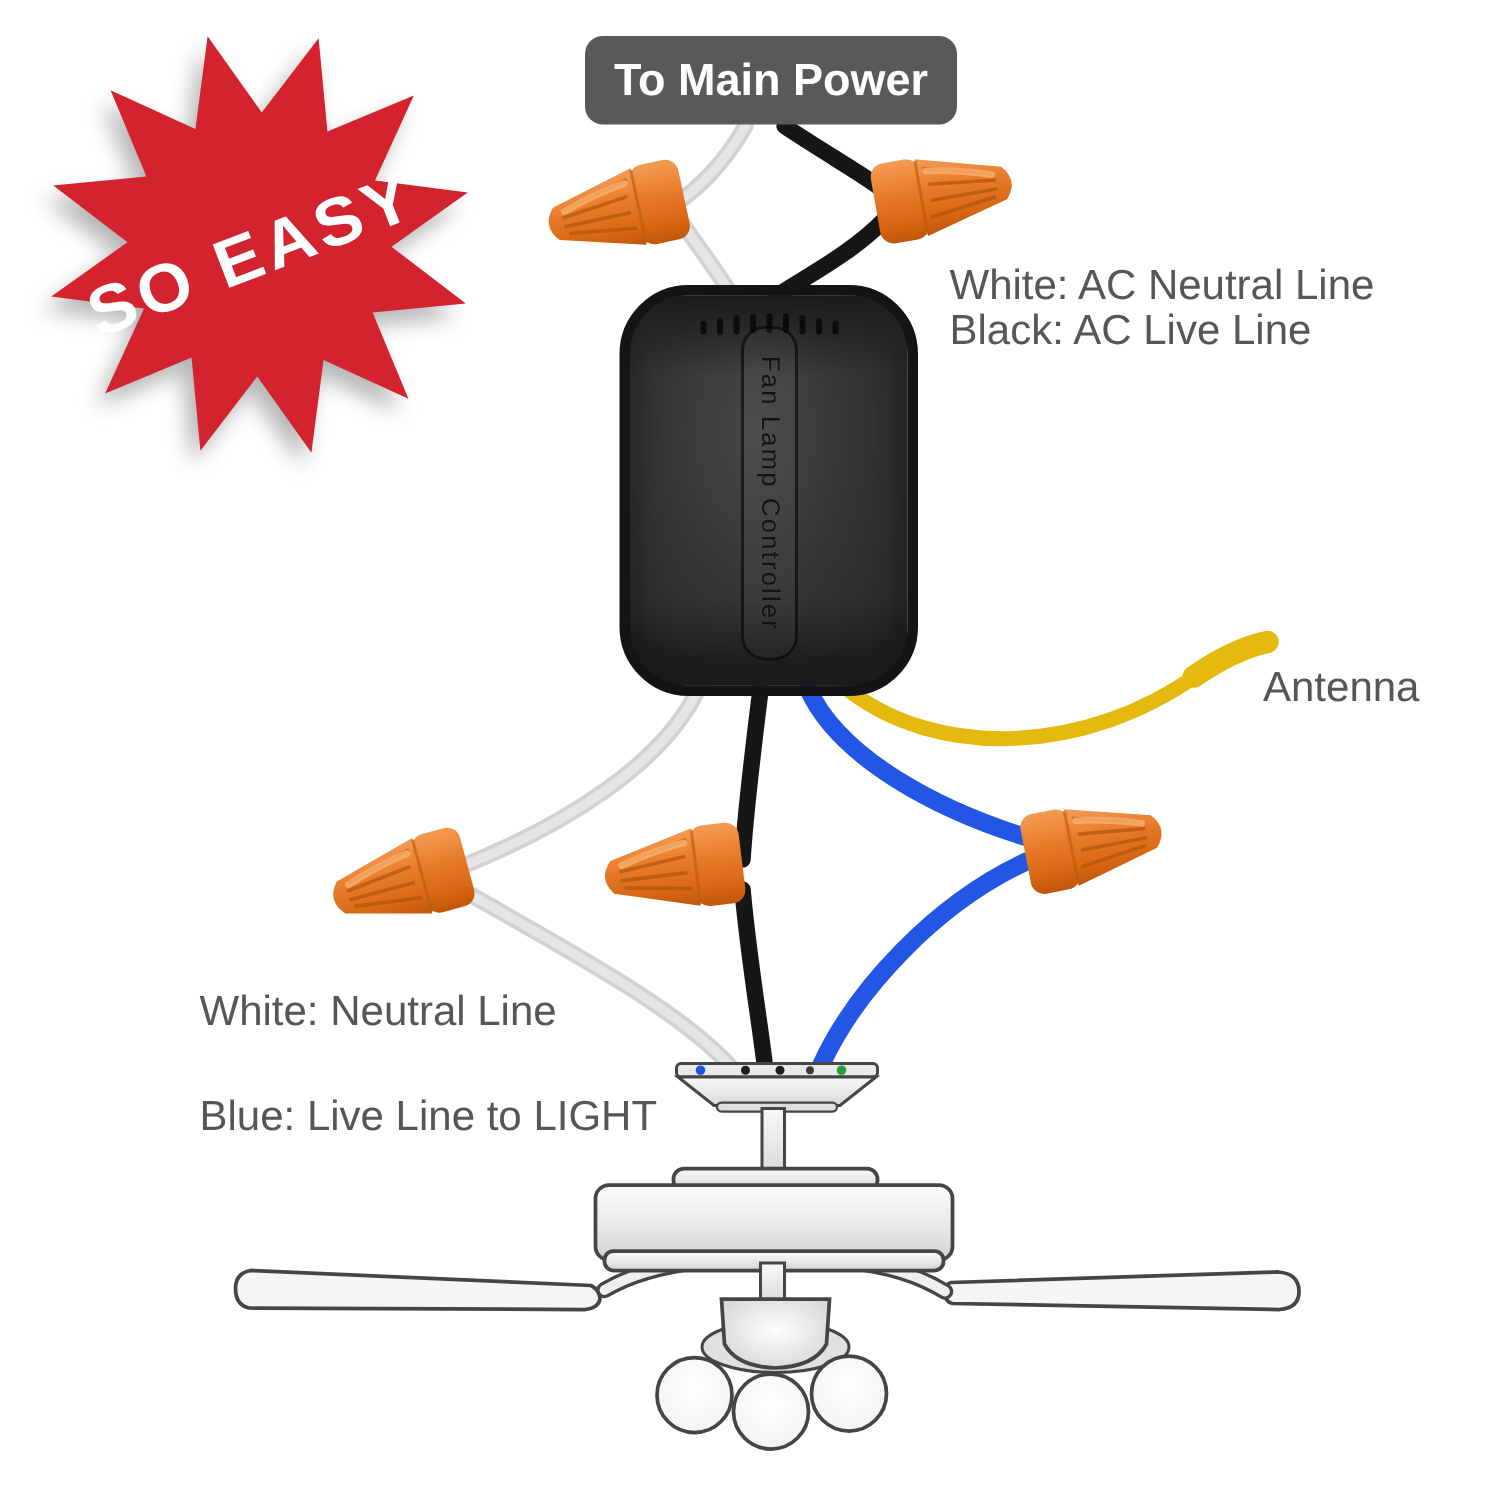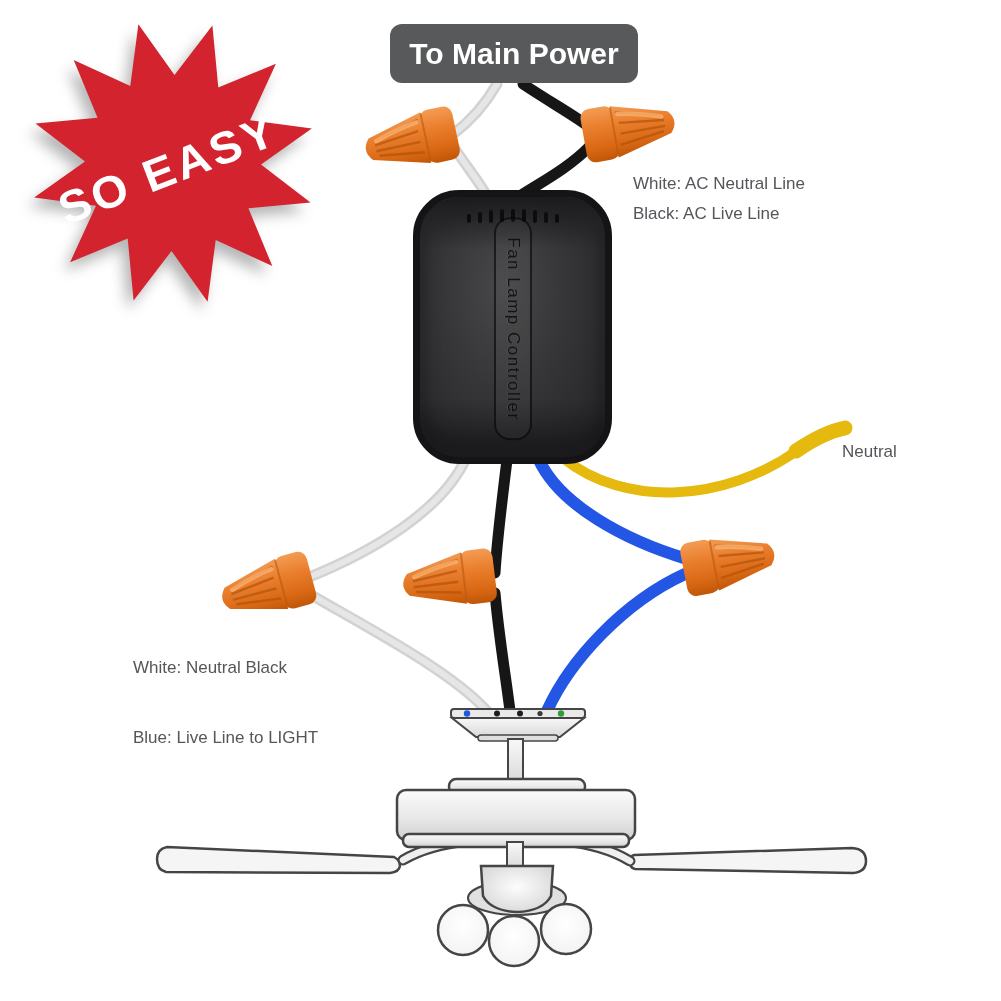--- a/index.html
+++ b/index.html
@@ -40,21 +40,21 @@
   .vents span:nth-child(1),.vents span:nth-child(9){transform:translateY(5px);height:9px;}
   .vents span:nth-child(2),.vents span:nth-child(8){transform:translateY(3px);height:11px;}
   .vents span:nth-child(3),.vents span:nth-child(7){transform:translateY(1px);}
   .controller-label{position:absolute;left:513px;top:329px;z-index:3;white-space:nowrap;
      transform:translate(-50%,-50%) rotate(90deg);
      color:rgba(8,8,10,.85);background:rgba(255,255,255,.03);
      border:2px solid rgba(0,0,0,.6);border-radius:16px;padding:7px 18px;
      font-size:17px;letter-spacing:1.5px;text-shadow:0 1px 0 rgba(255,255,255,.07);}
 
   
-  .note{position:absolute;z-index:3;color:var(--text-gray,#55565a);font-size:17px;white-space:nowrap;}
+  .note{position:absolute;z-index:3;color:var(--text-gray,#55565a);font-size:28px;white-space:nowrap;}
 </style>
 </head>
 <body>
 
 <div class="stage">
 
   <svg class="diagram" width="1001" height="1001" viewBox="0 0 1001 1001">
     <defs>
       <linearGradient id="nutGrad" x1="0" y1="0" x2="0" y2="1">
         <stop offset="0" stop-color="#f39c54"></stop>
@@ -186,16 +186,16 @@
         <span></span>
         <span></span>
         <span></span>
         <span></span>
     </div>
   </div>
   <div class="controller-label">Fan Lamp Controller</div>
 
   <div class="note" style="left:633px;top:174px">White: AC Neutral Line</div>
   <div class="note" style="left:633px;top:204px">Black: AC Live Line</div>
-  <div class="note" style="left:842px;top:442px">Neutral</div>
-  <div class="note" style="left:133px;top:658px">White: Neutral Black</div>
+  <div class="note" style="left:842px;top:442px">Antenna</div>
+  <div class="note" style="left:133px;top:658px">White: Neutral Line</div>
   <div class="note" style="left:133px;top:728px">Blue: Live Line to LIGHT</div>
 </div>
 
 </body></html>

